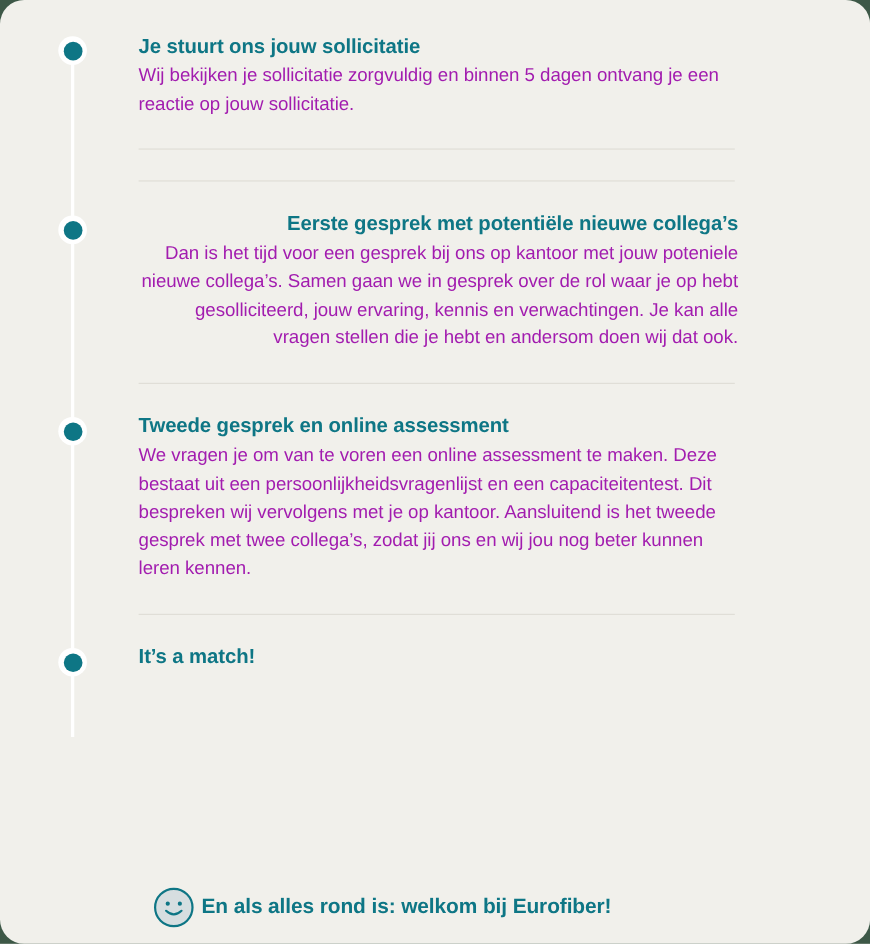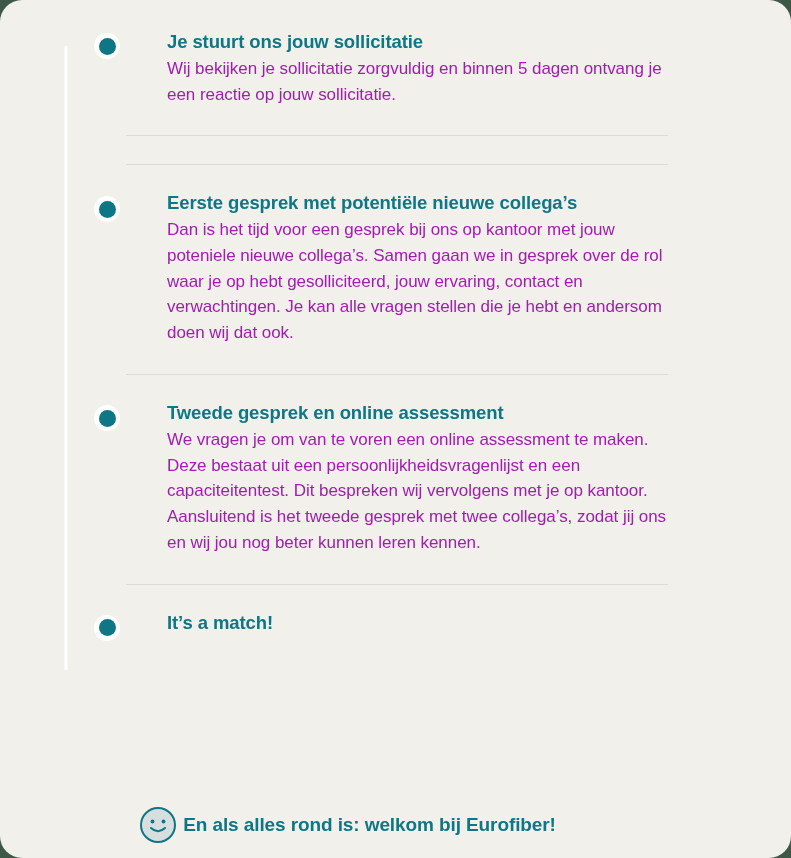--- a/index.html
+++ b/index.html
@@ -37,21 +37,20 @@
     position: absolute;
     left: 0;
     top: 0;
     width: 791px;
   }
   .step {
     position: relative;
     padding-left: 126px;
     padding-right: 120px;
     box-sizing: border-box;
-    margin-left: 41px;
   }
   .step-dot {
     position: absolute;
     left: 66px;
     width: 26px;
     height: 26px;
     border-radius: 50%;
     background: #ffffff;
     transform: translateX(-50%);
     display: flex;
@@ -121,24 +120,24 @@
       <div class="step-dot" style="top:33px;"></div>
       <p class="step-heading">Je stuurt ons jouw sollicitatie</p>
       <p class="step-body">Wij bekijken je sollicitatie zorgvuldig en binnen 5 dagen ontvang je een reactie op jouw sollicitatie.</p>
     </div>
 
     <div class="divider" style="margin-top:28px;"></div>
 
 
     <div class="divider" style="margin-top:28px;"></div>
 
-    <div class="step" style="padding-top:26px;">
+    <div class="step" style="padding-top:26px;text-align:right;">
       <div class="step-dot" style="top:31px;"></div>
       <p class="step-heading">Eerste gesprek met potentiële nieuwe collega’s</p>
-      <p class="step-body">Dan is het tijd voor een gesprek bij ons op kantoor met jouw poteniele nieuwe collega’s. Samen gaan we in gesprek over de rol waar je op hebt gesolliciteerd, jouw ervaring, contact en verwachtingen. Je kan alle vragen stellen die je hebt en andersom doen wij dat ook.</p>
+      <p class="step-body">Dan is het tijd voor een gesprek bij ons op kantoor met jouw poteniele nieuwe collega’s. Samen gaan we in gesprek over de rol waar je op hebt gesolliciteerd, jouw ervaring, kennis en verwachtingen. Je kan alle vragen stellen die je hebt en andersom doen wij dat ook.</p>
     </div>
 
     <div class="divider" style="margin-top:28px;"></div>
 
     <div class="step" style="padding-top:26px;">
       <div class="step-dot" style="top:30px;"></div>
       <p class="step-heading">Tweede gesprek en online assessment</p>
       <p class="step-body">We vragen je om van te voren een online assessment te maken. Deze bestaat uit een persoonlijkheidsvragenlijst en een capaciteitentest. Dit bespreken wij vervolgens met je op kantoor. Aansluitend is het tweede gesprek met twee collega’s, zodat jij ons en wij jou nog beter kunnen leren kennen.</p>
     </div>
 

